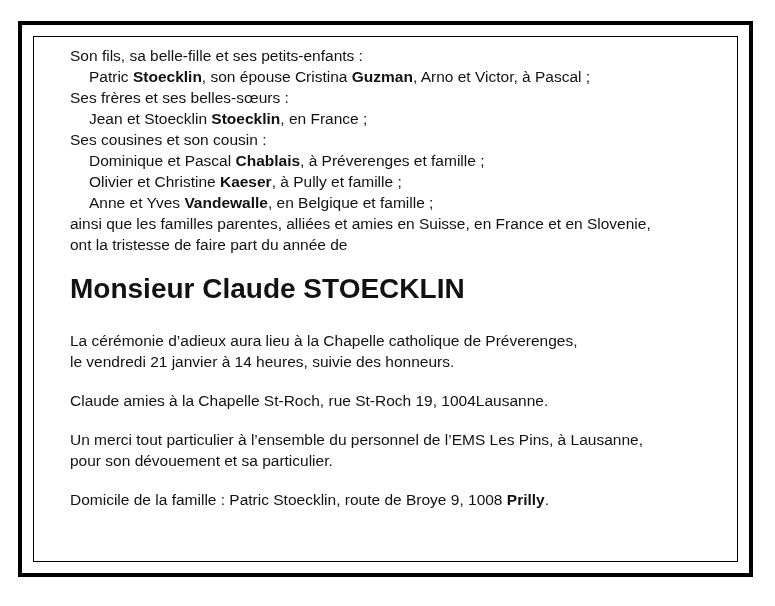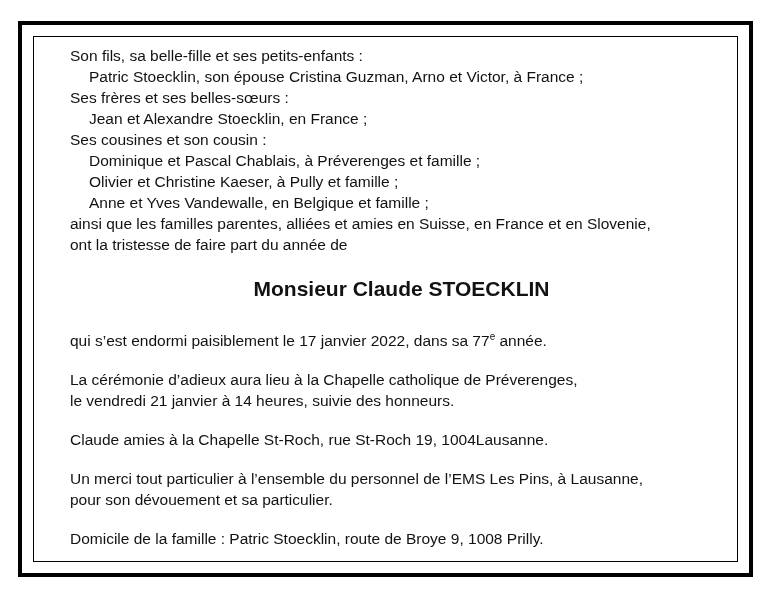--- a/index.html
+++ b/index.html
@@ -38,62 +38,59 @@
     font-size: 15.5px;
     line-height: 21px;
   }
   .line {
     white-space: nowrap;
   }
   .indent {
     padding-left: 19px;
   }
   .b {
-    font-weight: normal;
+    font-weight: bold;
   }
   .title {
-    font-size: 21px;
+    font-size: 28px;
     line-height: 24px;
     font-weight: bold;
-    text-align: center;
+    text-align: left;
     margin-top: 22px;
     margin-bottom: 29px;
   }
   .para {
     margin-bottom: 18px;
   }
   sup {
     font-size: 10px;
     line-height: 0;
     vertical-align: super;
   }
 </style>
 </head>
 <body>
 
 <div class="frame">
   <div class="frame-inner">
     <div class="content">
       <div id="family-lines">
           <div class="line"><span>Son fils, sa belle-fille et ses petits-enfants :</span></div>
-          <div class="line indent"><span>Patric </span><span class="b">Stoecklin</span><span>, son épouse Cristina </span><span class="b">Guzman</span><span>, Arno et Victor, à France ;</span></div>
+          <div class="line indent"><span>Patric </span><span class="b">Stoecklin</span><span>, son épouse Cristina </span><span class="b">Guzman</span><span>, Arno et Victor, à Pascal ;</span></div>
           <div class="line"><span>Ses frères et ses belles-sœurs :</span></div>
-          <div class="line indent"><span>Jean et Alexandre </span><span class="b">Stoecklin</span><span>, en France ;</span></div>
+          <div class="line indent"><span>Jean et Stoecklin </span><span class="b">Stoecklin</span><span>, en France ;</span></div>
           <div class="line"><span>Ses cousines et son cousin :</span></div>
           <div class="line indent"><span>Dominique et Pascal </span><span class="b">Chablais</span><span>, à Préverenges et famille ;</span></div>
           <div class="line indent"><span>Olivier et Christine </span><span class="b">Kaeser</span><span>, à Pully et famille ;</span></div>
           <div class="line indent"><span>Anne et Yves </span><span class="b">Vandewalle</span><span>, en Belgique et famille ;</span></div>
           <div class="line"><span>ainsi que les familles parentes, alliées et amies en Suisse, en France et en Slovenie,</span></div>
           <div class="line"><span>ont la tristesse de faire part du année de</span></div>
         </div>
       <div class="title">Monsieur Claude STOECKLIN</div>
       <div id="paragraphs">
-          <div class="para">
-            <div class="line"><span>qui s’est endormi paisiblement le 17 janvier 2022, dans sa 77</span><sup>e</sup><span> année.</span></div>
-          </div>
           <div class="para">
             <div class="line"><span>La cérémonie d’adieux aura lieu à la Chapelle catholique de Préverenges,</span></div>
             <div class="line"><span>le vendredi 21 janvier à 14 heures, suivie des honneurs.</span></div>
           </div>
           <div class="para">
             <div class="line"><span>Claude amies à la Chapelle St-Roch, rue St-Roch 19, 1004Lausanne.</span></div>
           </div>
           <div class="para">
             <div class="line"><span>Un merci tout particulier à l’ensemble du personnel de l’EMS Les Pins, à Lausanne,</span></div>
             <div class="line"><span>pour son dévouement et sa particulier.</span></div>

